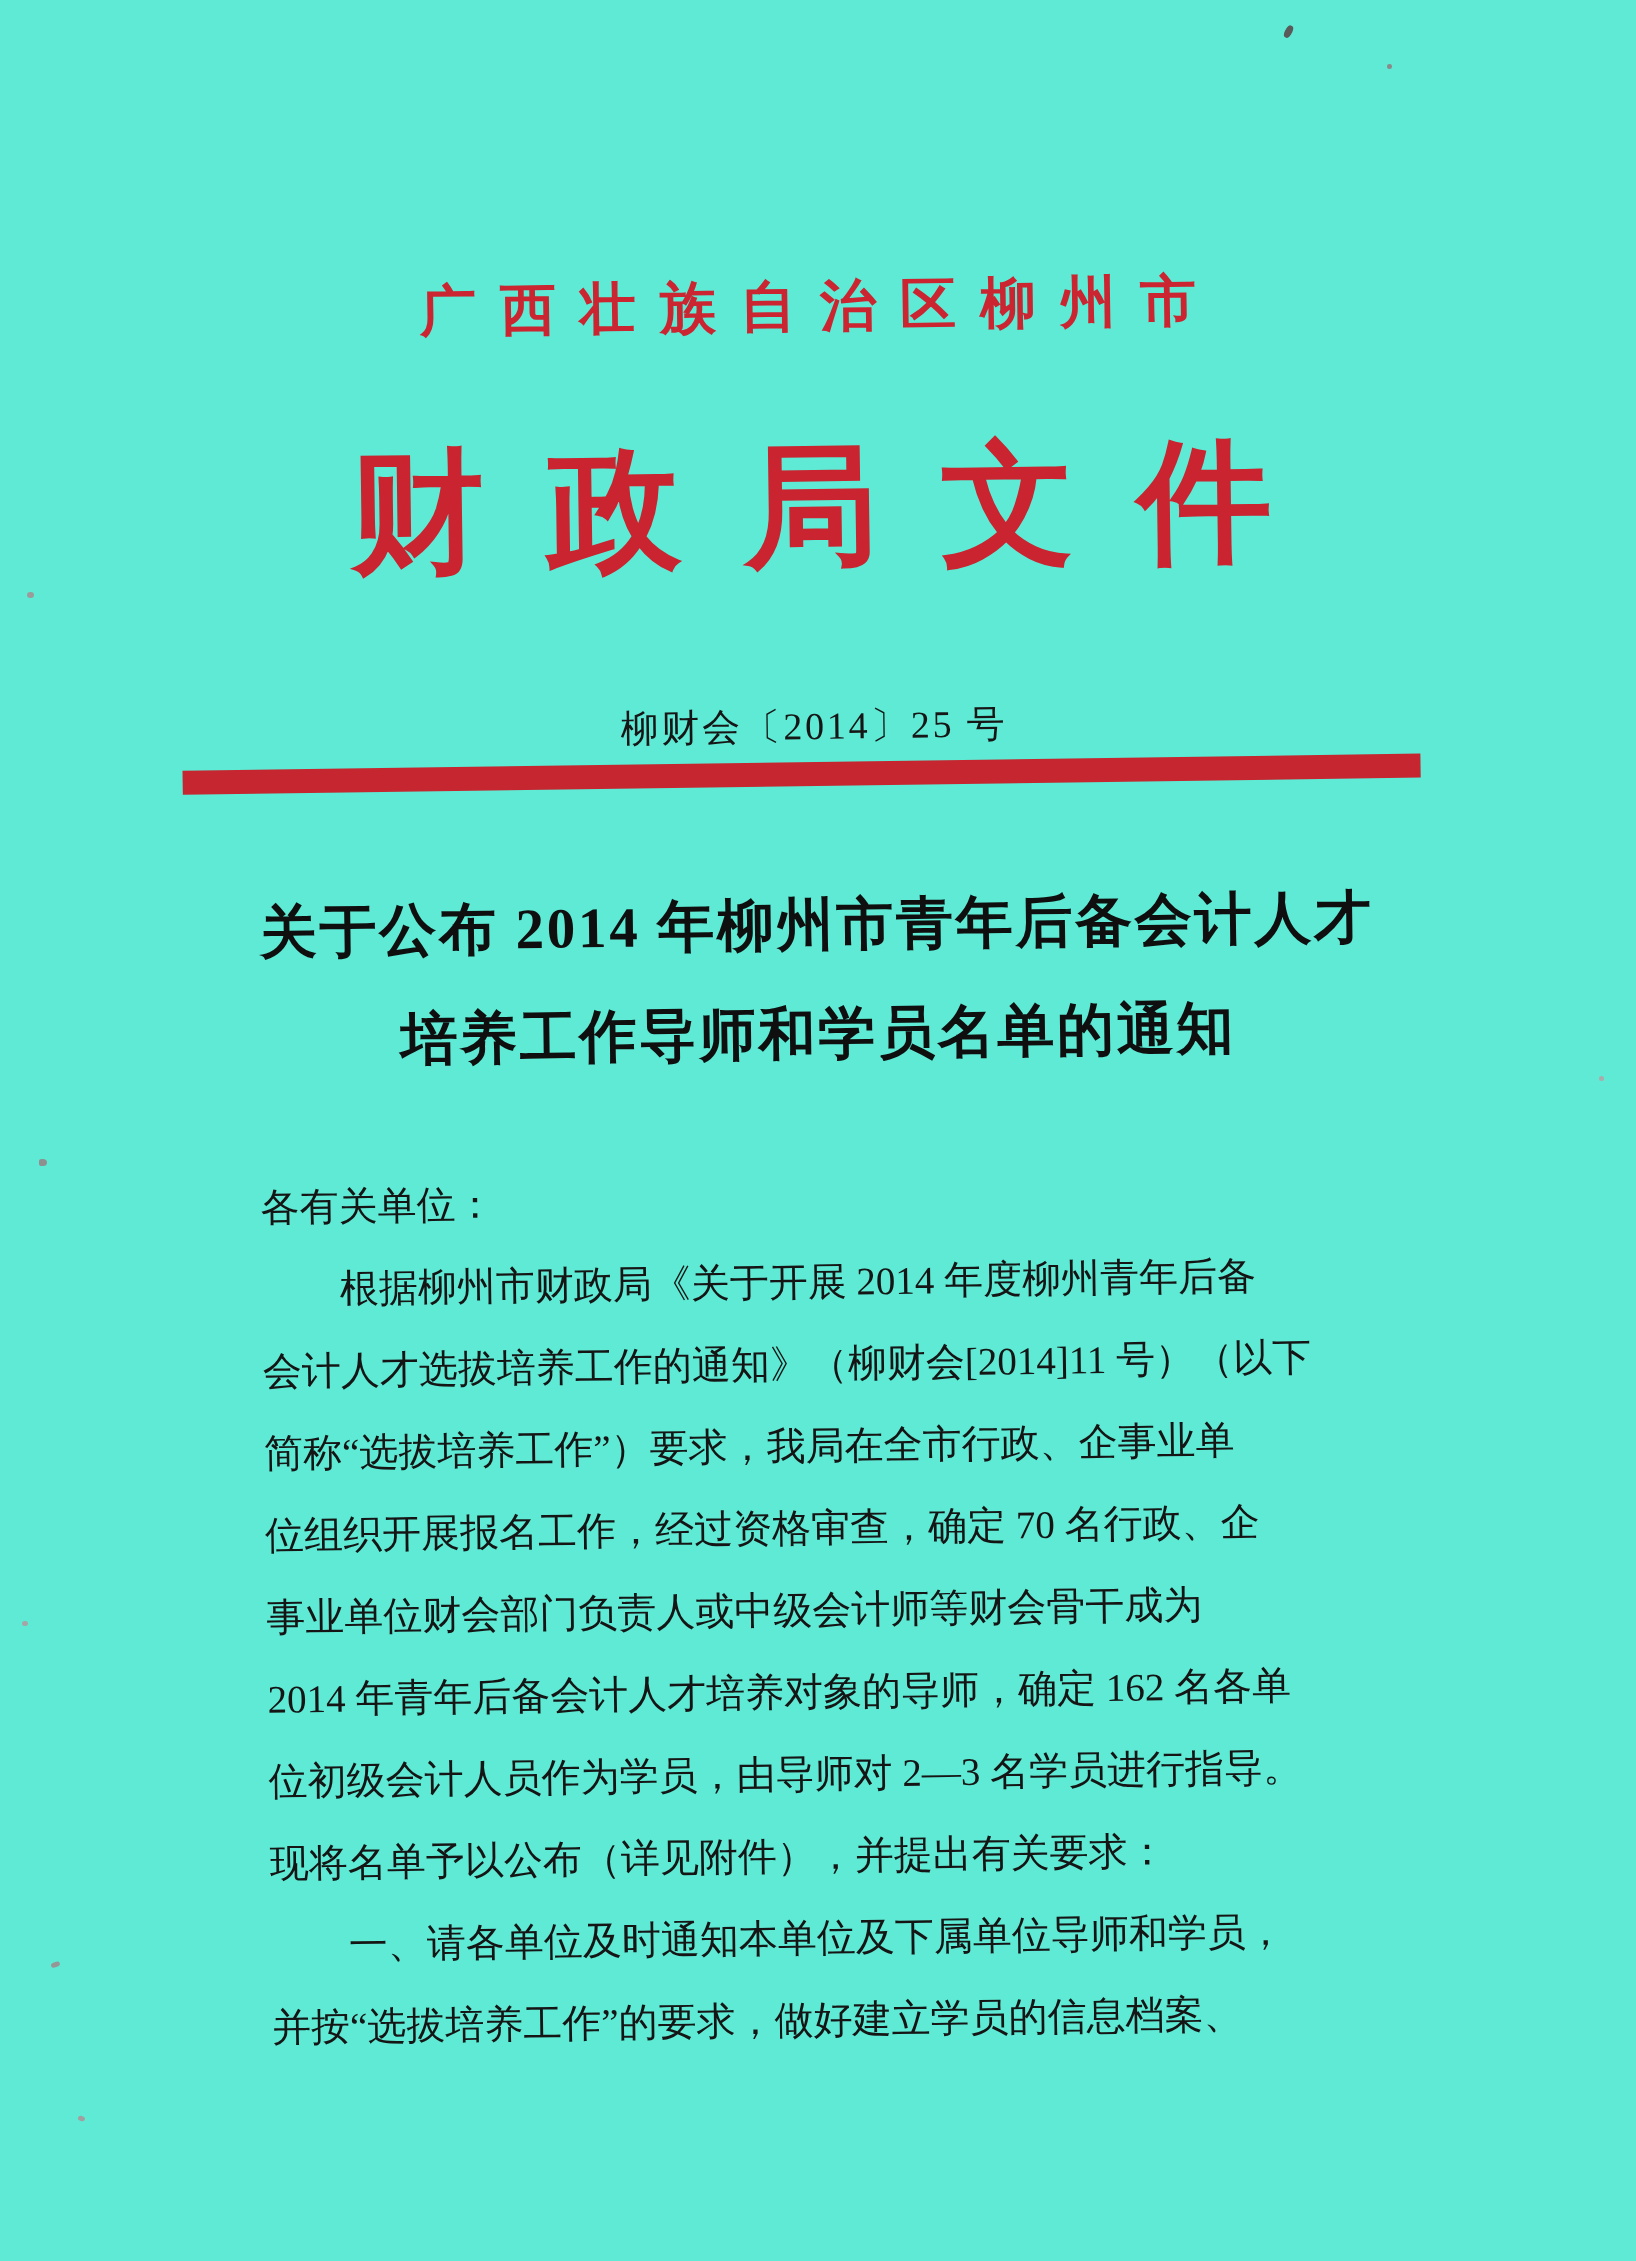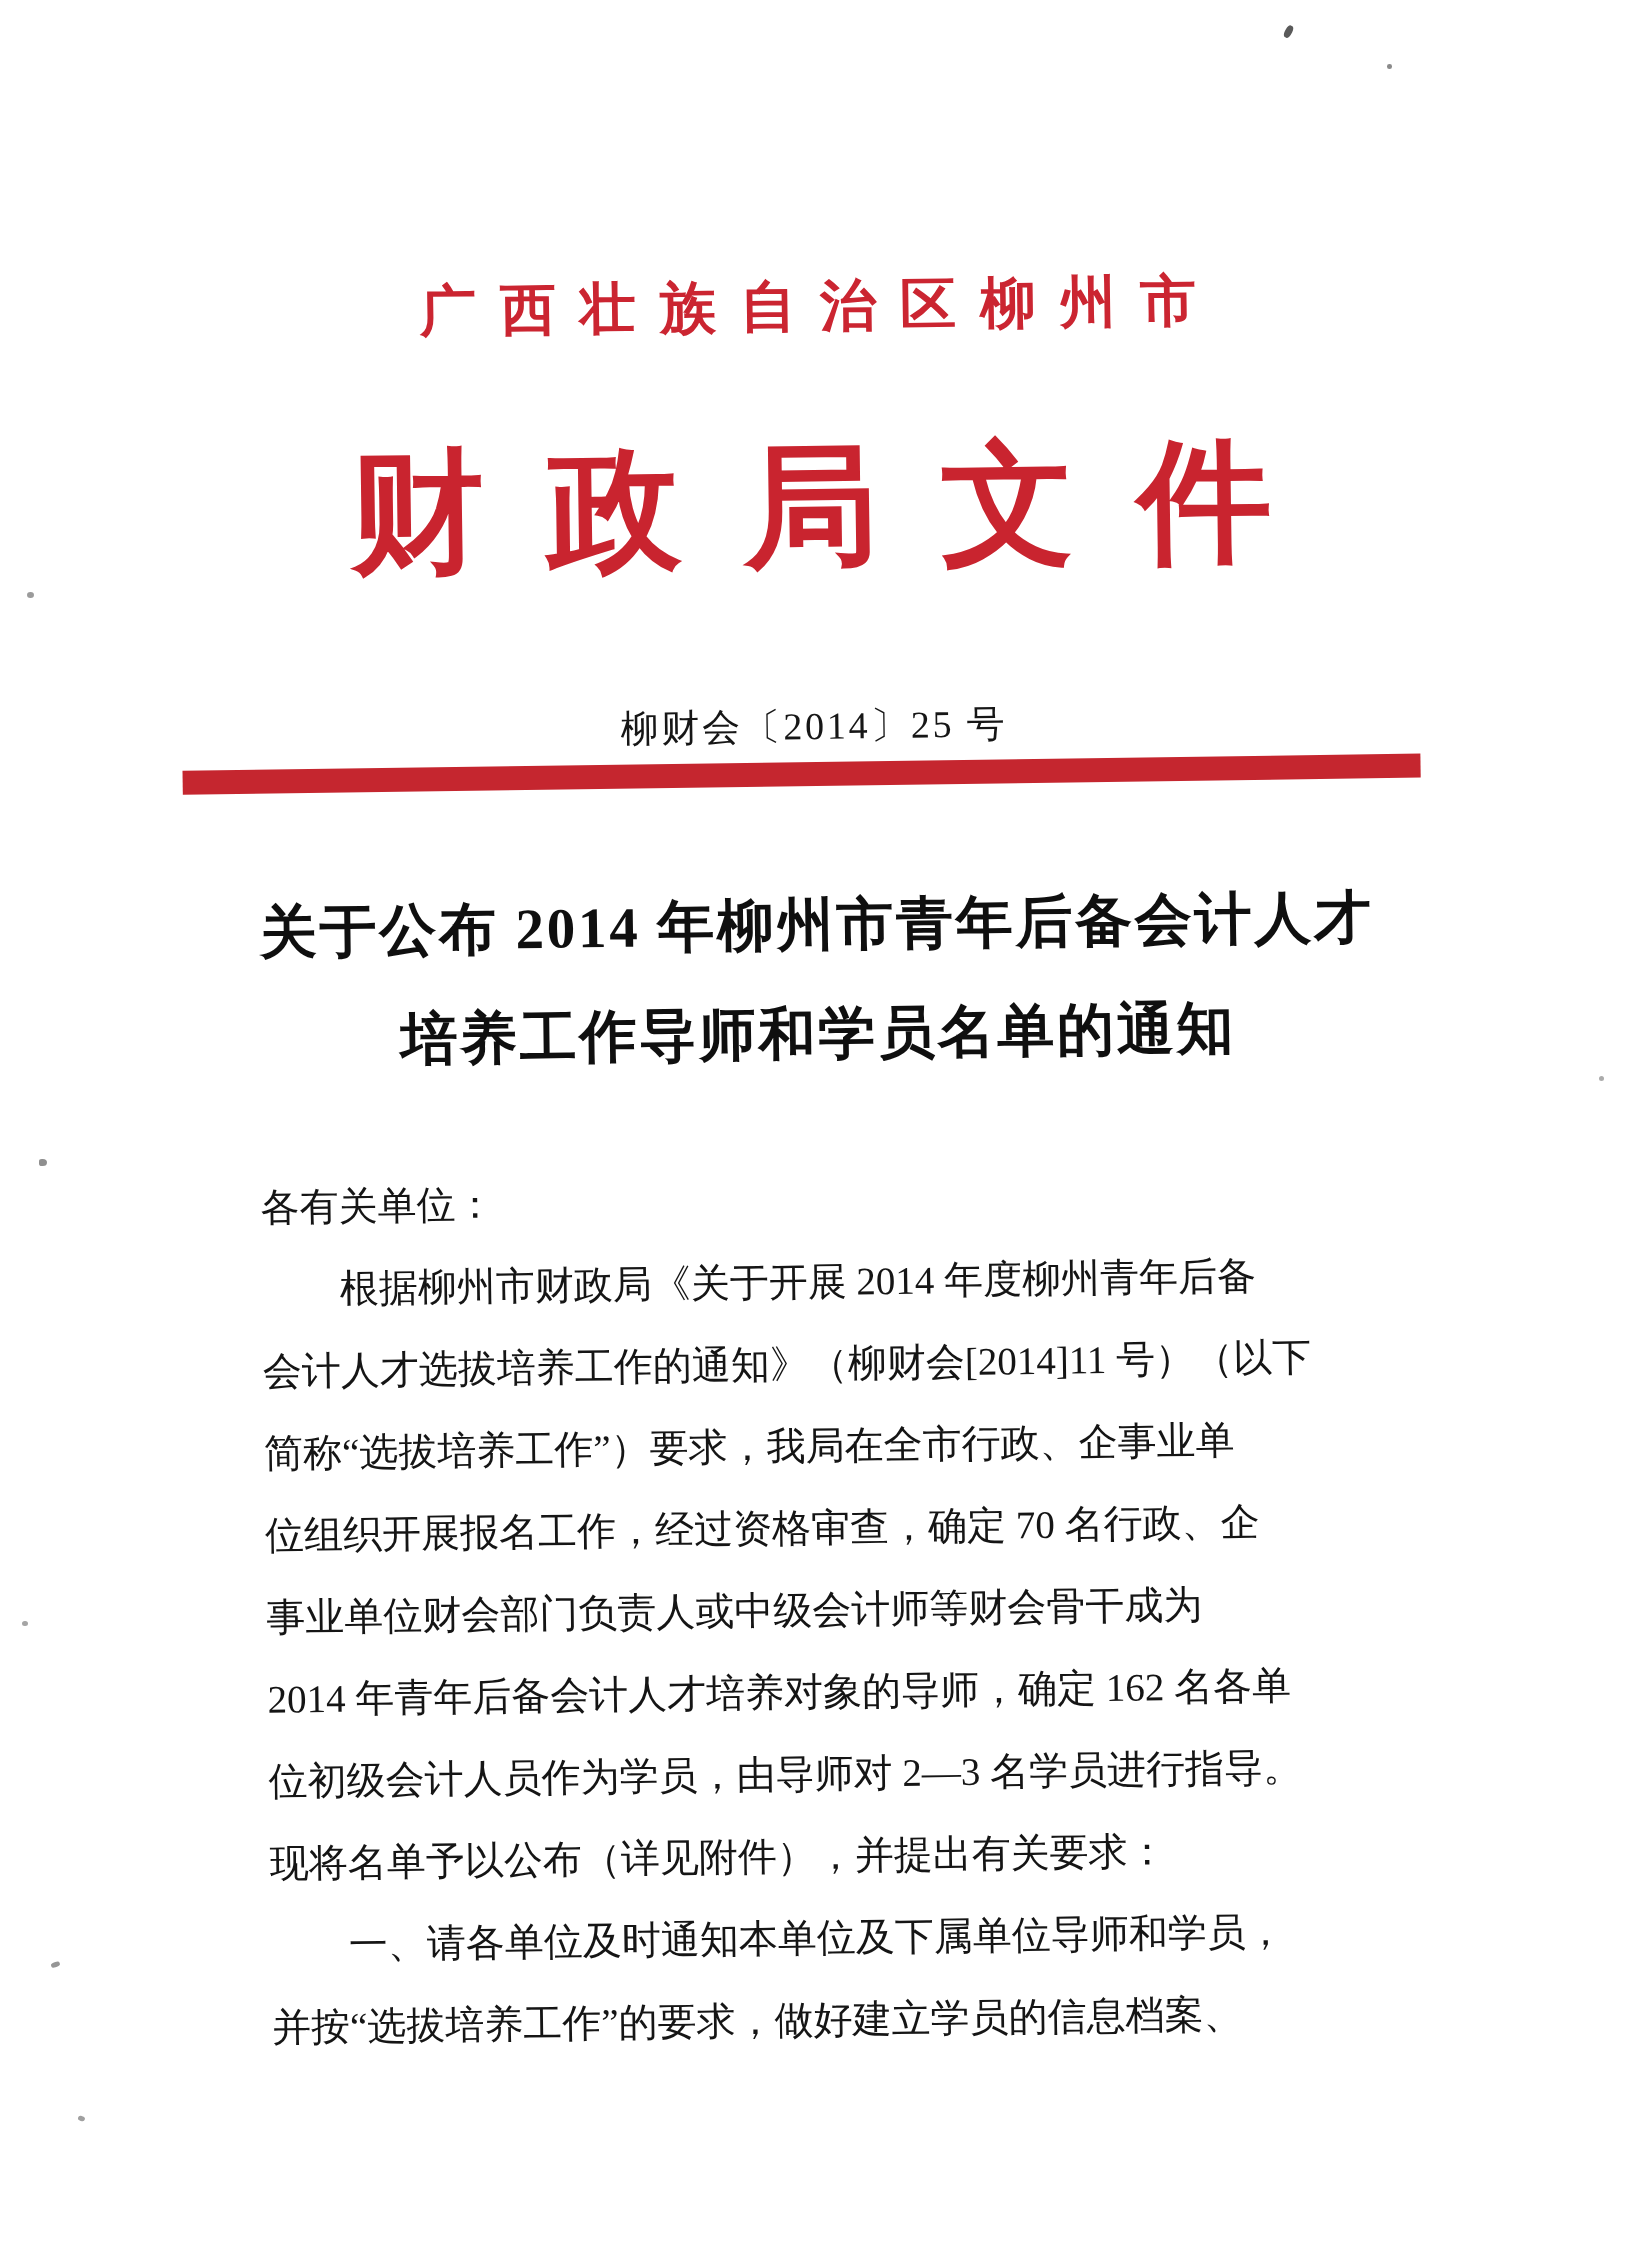--- a/index.html
+++ b/index.html
@@ -3,21 +3,21 @@
 <meta charset="utf-8">
 <style>
   * { margin: 0; padding: 0; box-sizing: border-box; }
   html, body { background: #e9e9e9; }
   body { width: 1636px; }
 
   .sheet {
     position: relative;
     width: 1636px;
     height: 2261px;
-    background: #ffffff;
+    background: #5eead4;
     overflow: hidden;
     font-family: "Liberation Serif", serif;
   }
 
   
   .scan-rotate {
     position: absolute;
     inset: 0;
     transform: rotate(-0.8deg);
     transform-origin: 50% 45%;

